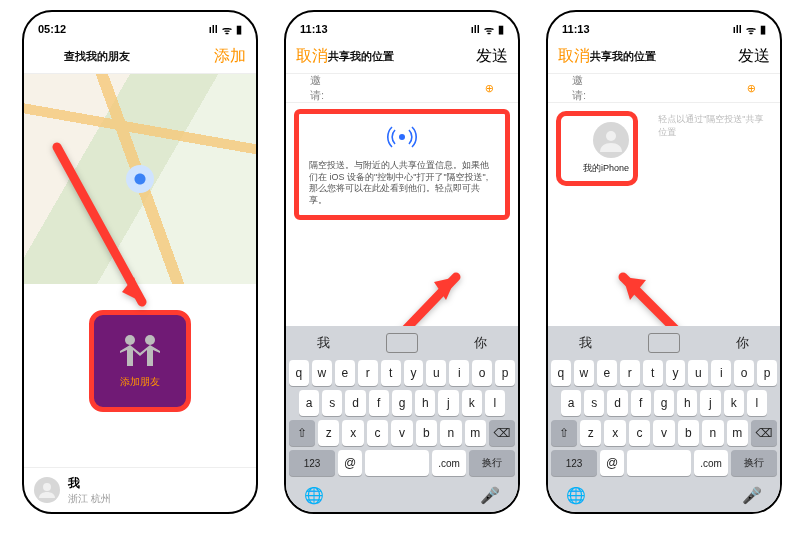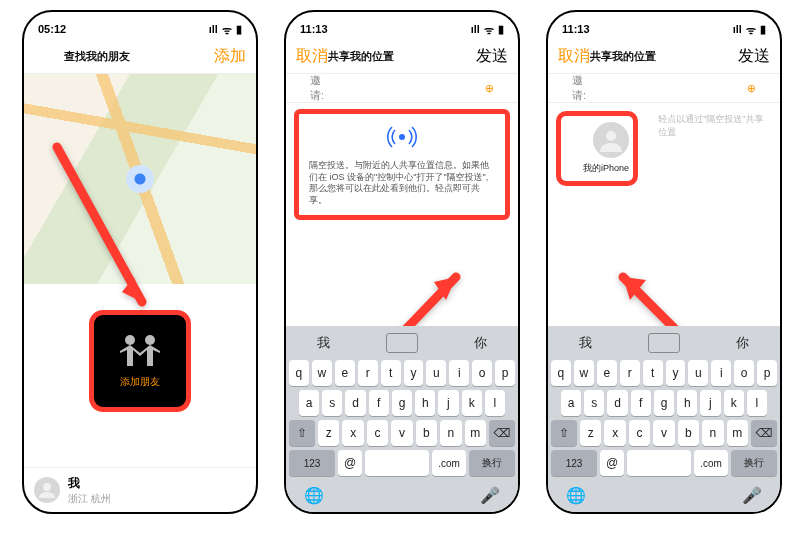--- a/index.html
+++ b/index.html
@@ -17,21 +17,21 @@
   .invite-bar{display:flex;align-items:center;height:28px;padding:0 24px;border-bottom:1px solid #eee;font-size:11px;color:#888;}
   .invite-bar .label{margin-right:6px;}
   .invite-bar input{flex:1;border:none;outline:none;font-size:11px;}
   .invite-bar .plus{color:#ff9500;}
   .map{height:210px;background:linear-gradient(120deg,#f7f2e8 0 30%,#dfe9d0 30% 55%,#eef4e6 55% 100%);position:relative;}
   .map::before{content:"";position:absolute;inset:0;background:
     linear-gradient(70deg,transparent 48%,#f5c97a 48% 52%,transparent 52%),
     linear-gradient(10deg,transparent 68%,#f5c97a 68% 72%,transparent 72%);
     opacity:.8;}
   .loc-dot{position:absolute;left:50%;top:50%;width:28px;height:28px;transform:translate(-50%,-50%);border-radius:50%;background:radial-gradient(circle,#3b82f6 0 5px,#cfe3ff 6px 14px,transparent 15px);}
-  .big-card{position:absolute;left:50%;top:298px;transform:translateX(-50%);width:92px;height:92px;border:5px solid #ff3b30;border-radius:14px;background:#000000;display:flex;flex-direction:column;align-items:center;justify-content:center;}
+  .big-card{position:absolute;left:50%;top:298px;transform:translateX(-50%);width:92px;height:92px;border:5px solid #ff3b30;border-radius:14px;background:#701a75;display:flex;flex-direction:column;align-items:center;justify-content:center;}
   .people-icon svg{display:block;}
   .add-friends{margin-top:6px;font-size:10px;color:#ff9500;}
   .me-row{position:absolute;left:0;right:0;bottom:0;display:flex;align-items:center;height:44px;padding:0 10px;border-top:1px solid #eee;gap:8px;}
   .avatar{width:26px;height:26px;border-radius:50%;background:#d7d7d7;display:flex;align-items:center;justify-content:center;}
   .avatar svg{display:block;}
   .me-row .txt .name{font-size:12px;font-weight:600;}
   .me-row .txt .loc{font-size:10px;color:#999;}
   
   .hint-row{display:flex;align-items:center;padding:8px 10px;border:5px solid #ff3b30;border-radius:6px;margin:6px 8px 0 8px;gap:8px;flex-direction:column;}
   .airdrop{flex:0 0 30px;height:30px;border-radius:50%;display:flex;align-items:center;justify-content:center;}

